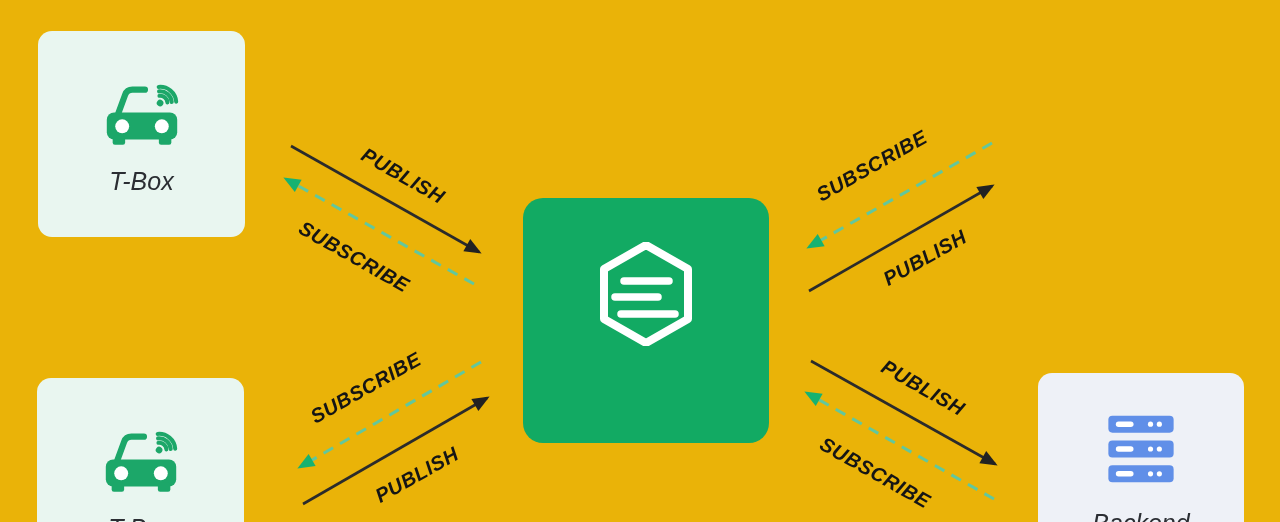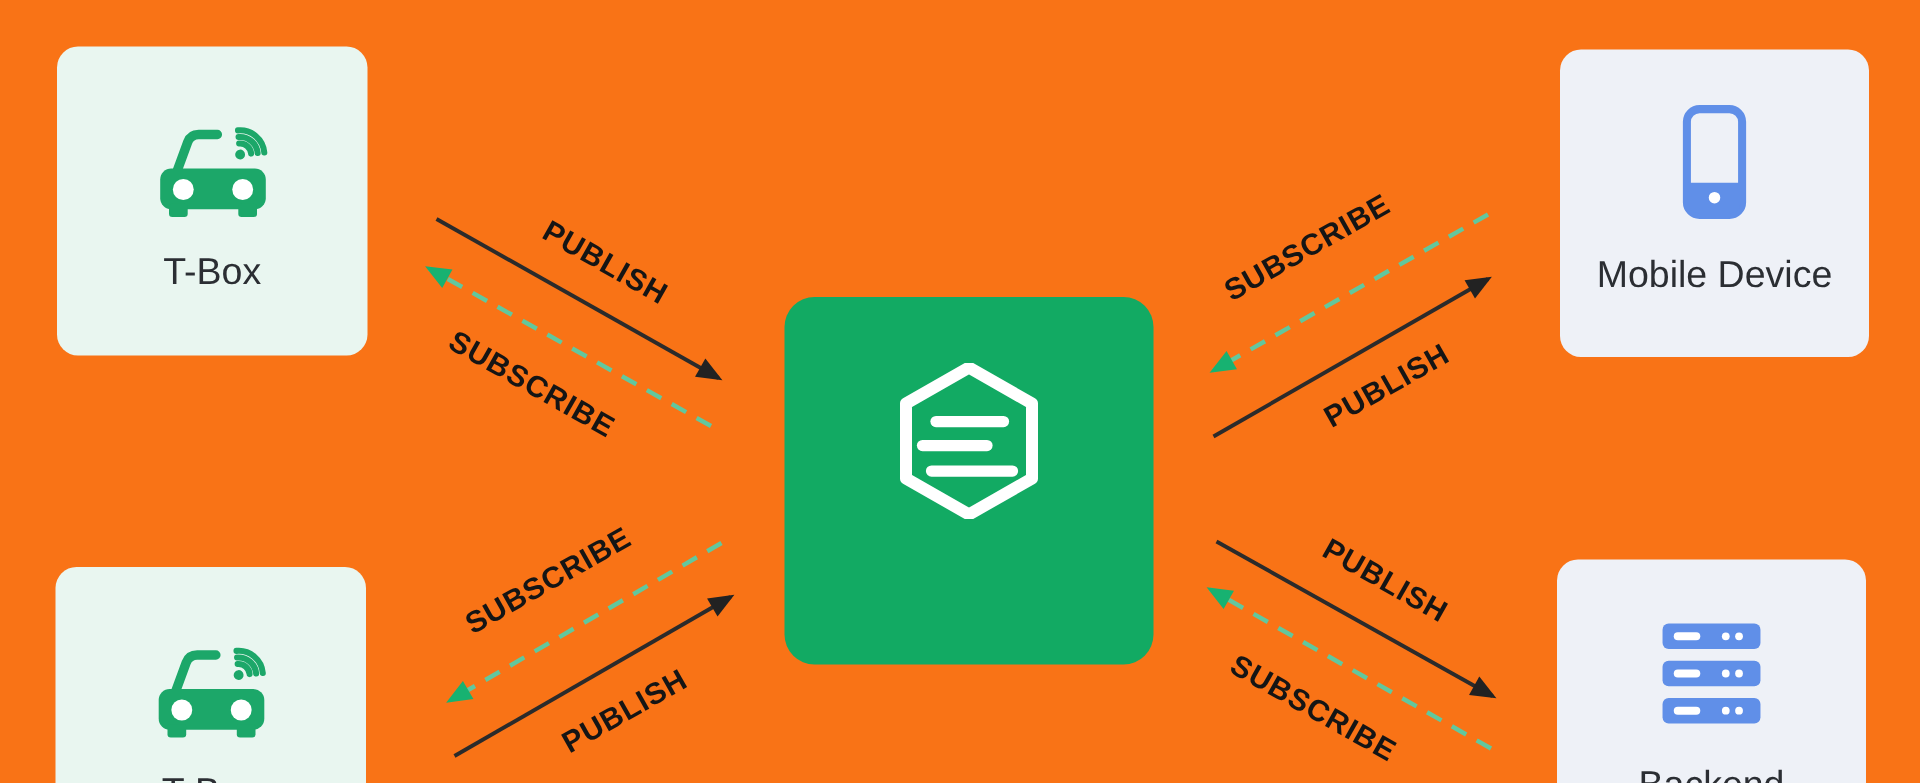--- a/index.html
+++ b/index.html
@@ -1,19 +1,20 @@
 <!DOCTYPE html>
 <html><head>
 <meta charset="utf-8">
 <style>
   html,body{margin:0;padding:0;}
   body{font-family:"Liberation Sans", sans-serif;}
   .canvas{
     position:relative;width:1280px;height:522px;overflow:hidden;
-    background:#f97316;
+    background:#eab308;
+    font-style:italic;
   }
   .arrows{position:absolute;left:0;top:0;width:1280px;height:522px;pointer-events:none;}
   .card{position:absolute;border-radius:14px;}
   .card.green{background:#e9f6f0;width:207px;height:206px;}
   .card.blue{background:#eef1f7;width:206px;height:205px;}
   .card .icon{position:absolute;left:50%;transform:translateX(-50%);}
   .card-label{
     position:absolute;left:0;right:0;top:136px;text-align:center;
     font-size:25px;color:#2b2e33;line-height:28px;
   }
@@ -101,28 +102,20 @@
   <div class="broker-card">
     <svg class="icon" width="100" height="104" viewBox="0 0 100 104">
       <polygon points="50,3 92,27 92,77 50,101 8,77 8,27" fill="none" stroke="#ffffff" stroke-width="8" stroke-linejoin="round"></polygon>
       <line x1="28" y1="39" x2="73" y2="39" stroke="#ffffff" stroke-width="7.5" stroke-linecap="round"></line>
       <line x1="19" y1="55" x2="62" y2="55" stroke="#ffffff" stroke-width="7.5" stroke-linecap="round"></line>
       <line x1="25" y1="72" x2="79" y2="72" stroke="#ffffff" stroke-width="7.5" stroke-linecap="round"></line>
     </svg>
 
   </div>
 
-  <div class="card blue" style="left:1040px;top:33px;">
-    <svg class="icon" style="top:36px;" width="46" height="78" viewBox="0 0 60 100">
-      <rect class="b-stroke" x="6" y="4" width="48" height="92" rx="11" stroke-width="7"></rect>
-      <path class="b-fill" d="M7.5,68 H52.5 V85 Q52.5,94.5 43,94.5 H17 Q7.5,94.5 7.5,85 Z"></path>
-      <circle cx="30" cy="81" r="5" fill="#ffffff"></circle>
-    </svg>
-    <div class="card-label">Mobile Device</div>
-  </div>
 
   <div class="card blue" style="left:1038px;top:373px;">
     <svg class="icon" style="top:42px;" width="68" height="68" viewBox="0 0 100 100">
       <g>
         <rect class="b-fill" x="2" y="1" width="96" height="25" rx="6"></rect>
         <rect x="13" y="9.5" width="26" height="8" rx="4" fill="#ffffff"></rect>
         <circle cx="64" cy="13.5" r="3.8" fill="#ffffff"></circle>
         <circle cx="77" cy="13.5" r="3.8" fill="#ffffff"></circle>
       </g>
       <g>

